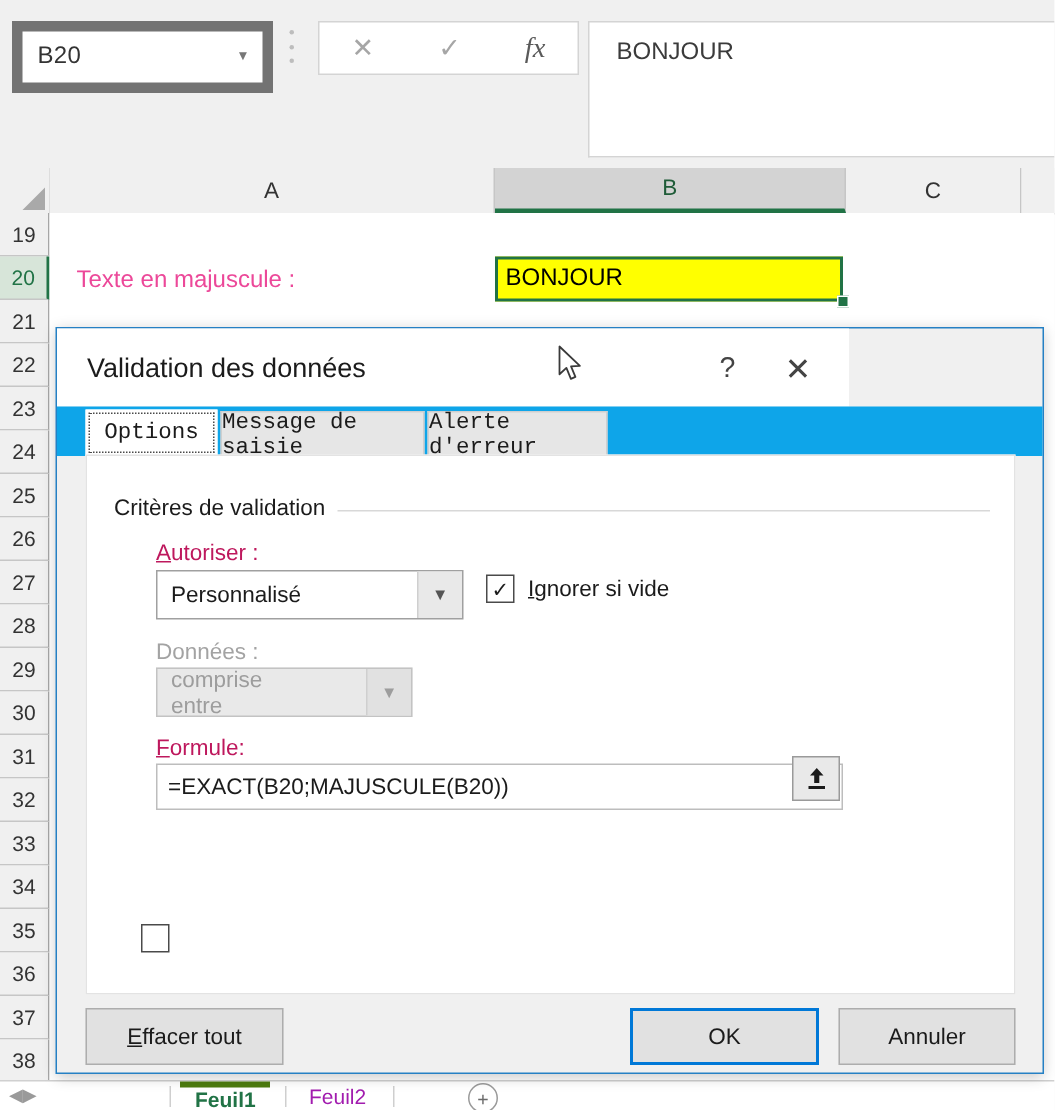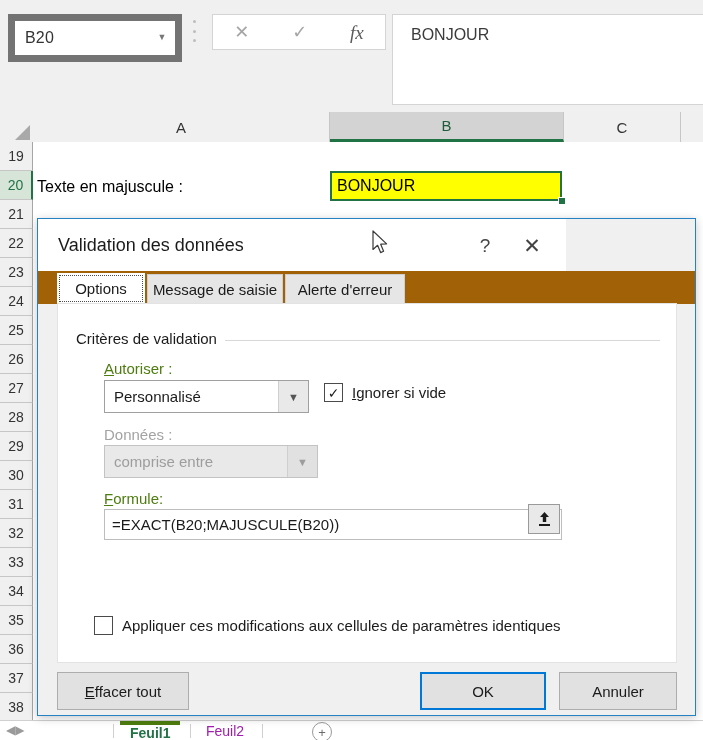--- a/index.html
+++ b/index.html
@@ -88,22 +88,22 @@
   .row-head {
     position: absolute; left: 0; width: 33px; height: 29px;
     border-bottom: 1px solid #c6c6c6; border-right: 1px solid #a6a6a6;
     display: flex; align-items: center; justify-content: center;
     font-size: 14px; color: #333333; box-sizing: border-box; background: #f0f0f0;
   }
   .row-head.sel { background: #d7e5d9; color: #217346; border-right: 2px solid #217346; }
 
   .cells { position: absolute; left: 33px; top: 30px; width: 670px; height: 578px; background: #ffffff; }
   .cell-a20 {
-    position: absolute; left: 4px; top: 36px;
-    font-size: 16px; color: #000000; white-space: nowrap;
+    position: absolute; left: 18px; top: 36px;
+    font-size: 16px; color: #ec4899; white-space: nowrap;
   }
   .cell-b20 {
     position: absolute; left: 297px; top: 29px; width: 232px; height: 30px;
     background: #ffff00; border: 2px solid #217346; box-sizing: border-box;
     display: flex; align-items: center;
   }
   .cell-b20 span { padding-left: 5px; font-size: 16px; color: #000000; }
   .fill-handle {
     position: absolute; left: 525px; top: 55px; width: 6px; height: 6px;
     background: #217346; border: 1px solid #ffffff;
@@ -151,21 +151,22 @@
     font-size: 19px; color: #444;
   }
   .dlg-close {
     position: absolute; right: 20px; top: 14px; width: 28px; height: 26px;
     display:flex; align-items:center; justify-content:center;
     font-size: 21px; color: #444; font-weight: 300;
   }
 
   .tabs-row {
     position: absolute; left: 0; top: 52px; width: 657px; height: 33px;
-    background: #a16207;
+    background: #0ea5e9;
+    font-family: Liberation Mono, monospace;
   }
   .tab {
     position: absolute; top: 3px; height: 30px;
     display:flex; align-items:center; justify-content:center;
     font-size: 15px; color: #1b1b1b; box-sizing: border-box;
     background: #e6e6e6; border: 1px solid #cfcfcf; border-bottom:none;
   }
   .tab.active {
     background: #ffffff; border: 1px solid #ffffff; border-bottom: 1px solid #ffffff;
     outline: 1px dotted #4a4a4a; outline-offset: -3px; top: 2px; height: 31px;
@@ -183,21 +184,21 @@
     position: absolute; left: 18px; top: 26px;
     font-size: 15px; color: #1b1b1b; background: #ffffff;
     padding-right: 8px; z-index: 2;
   }
   .group-line {
     position: absolute; left: 18px; top: 36px; width: 584px; height: 1px;
     background: #d8d8d8;
   }
 
   .lbl {
-    position: absolute; font-size: 15px; color: #4d7c0f;
+    position: absolute; font-size: 15px; color: #be185d;
   }
   .lbl.dis { color: #a3a3a3; }
   .lbl u { text-decoration: underline; }
 
   .lbl-autoriser { left: 46px; top: 56px; }
   .lbl-donnees   { left: 46px; top: 122px; }
   .lbl-formule   { left: 46px; top: 186px; }
 
   .combo {
     position: absolute; height: 33px; box-sizing: border-box;
@@ -207,21 +208,21 @@
   .combo .val { flex: 1; padding-left: 9px; font-size: 15px; color: #1b1b1b; }
   .combo .arrow {
     width: 30px; height: 31px; background: #e9e9e9; border-left: 1px solid #cfcfcf;
     display:flex; align-items:center; justify-content:center;
     font-size: 11px; color: #555; box-sizing: border-box;
   }
   .combo.dis { background: #e9e9e9; border-color: #c3c3c3; }
   .combo.dis .val { color: #9d9d9d; }
   .combo.dis .arrow { background: #e1e1e1; color: #9d9d9d; border-left-color:#cfcfcf; }
   .combo-autoriser { left: 46px; top: 76px; width: 205px; }
-  .combo-donnees   { left: 46px; top: 141px; width: 214px; }
+  .combo-donnees   { left: 46px; top: 141px; width: 171px; }
 
   .chk-wrap { position: absolute; display: flex; align-items: center; }
   .chk-box {
     width: 19px; height: 19px; box-sizing: border-box;
     border: 1px solid #4a4a4a; background: #ffffff;
     display:flex; align-items:center; justify-content:center;
     font-size: 14px; color: #1b1b1b; line-height: 1;
   }
   .chk-label { margin-left: 9px; font-size: 15px; color: #1b1b1b; white-space: nowrap; }
   .chk-ignorer { left: 266px; top: 79px; }
@@ -376,21 +377,20 @@
       </div>
       <div class="range-btn">
         <svg width="15" height="17" viewBox="0 0 15 17">
           <path d="M7.5 1 L12 6 L9.2 6 L9.2 11 L5.8 11 L5.8 6 L3 6 Z" fill="#1b1b1b"></path>
           <rect x="2" y="13" width="11" height="2" fill="#1b1b1b"></rect>
         </svg>
       </div>
 
       <div class="chk-wrap chk-appliquer">
         <div class="chk-box"></div>
-        <div class="chk-label">Appliquer ces modifications aux cellules de paramètres identiques</div>
       </div>
 
     </div>
 
     <div class="btn btn-effacer"><u>E</u>ffacer tout</div>
     <div class="btn btn-ok primary">OK</div>
     <div class="btn btn-annuler">Annuler</div>
 
   </div>
 

